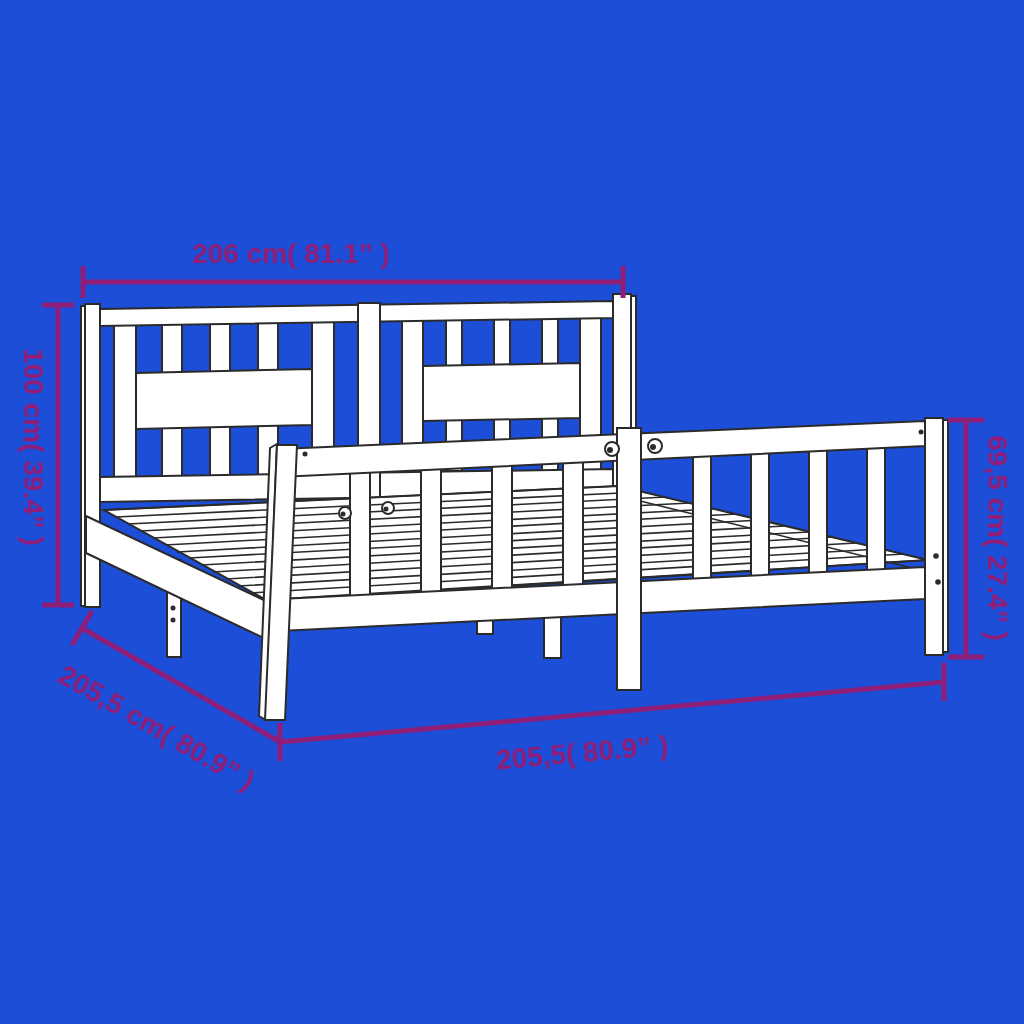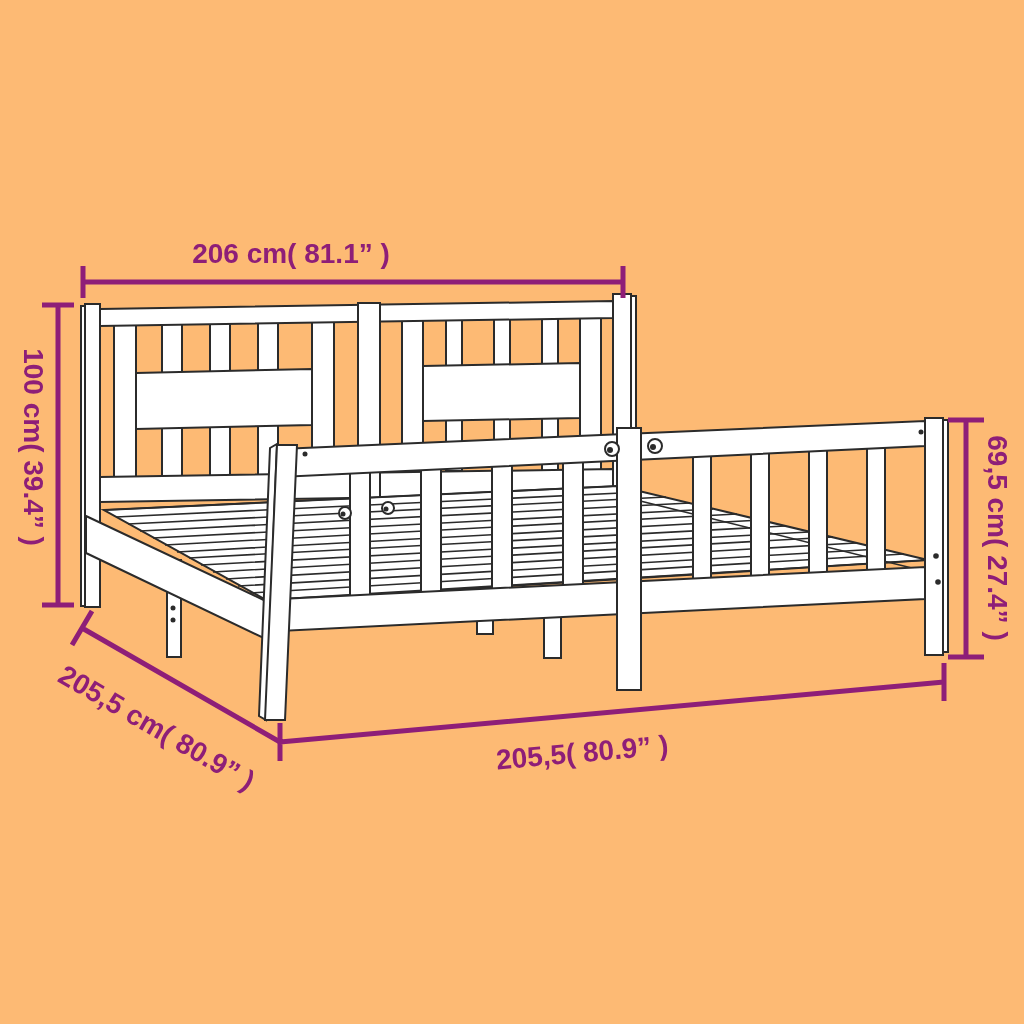--- a/index.html
+++ b/index.html
@@ -1,16 +1,16 @@
 <!DOCTYPE html>
 <html><head>
 <meta charset="utf-8">
 <style>
   html,body{margin:0;padding:0;background:#ffffff;}
-  .stage{width:1024px;height:1024px;position:relative;background:#fdba74;overflow:hidden;}
+  .stage{width:1024px;height:1024px;position:relative;background:#1d4ed8;overflow:hidden;}
   svg{display:block;}
   .dim-text{font-family:"Liberation Sans","DejaVu Sans",sans-serif;font-weight:bold;font-size:28px;letter-spacing:0px;}
 </style>
 </head>
 <body>
 
 <div class="stage">
 <svg width="1024" height="1024" viewBox="0 0 1024 1024">
 
   <g fill="#ffffff" stroke-width="2" stroke-linejoin="miter" stroke="#2b2b2b">

